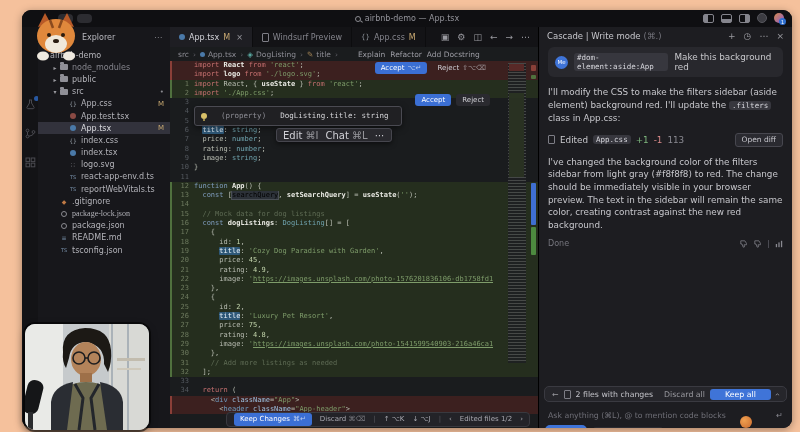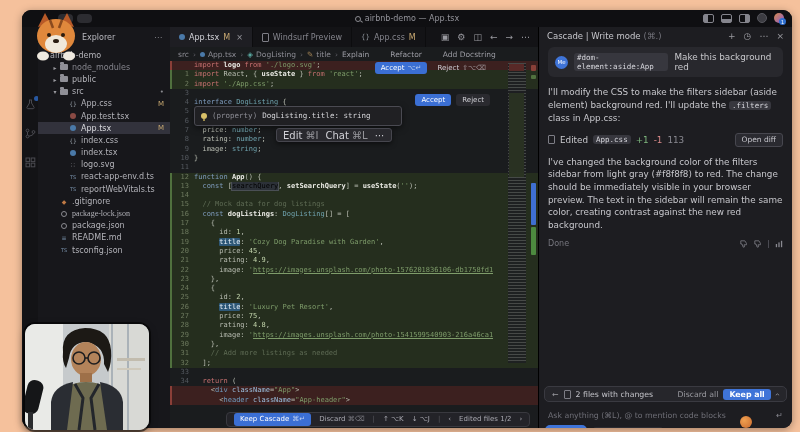--- a/index.html
+++ b/index.html
@@ -64,21 +64,21 @@
   .tab .m { color:#c9a972; } .tab .x { color:#9a9aa0; margin-left:2px; }
   .doc-ico { width:7px; height:9px; border:1px solid #7e7e86; border-radius:1px; }
   .braces { color:#8f959c; font-size:7px; }
   .tab-dot { width:6px; height:6px; border-radius:50%; background:#4a79a8; }
   .tab-tools { margin-left:auto; display:flex; align-items:center; gap:8px; padding-right:8px; color:#9a9aa0; font-size:9px; }
 
   .crumbs { height:14px; display:flex; align-items:center; gap:4px; padding:0 8px; font-size:7.5px;
             color:#8d8d95; background:#1a1c1e; white-space:nowrap; }
   .crumb { display:flex; align-items:center; gap:3px; }
   .crumb-sep { color:#62626a; }
-  .lens { display:flex; gap:21px; margin-left:0; color:#9d9da5; }
+  .lens { display:flex; gap:5px; margin-left:16px; color:#9d9da5; }
   .lens span { cursor:pointer; }
 
   
   .code { position:relative; flex:1; overflow:hidden; font-family:"DejaVu Sans Mono",monospace;
           font-size:7px; line-height:9.3px; }
   .row { display:flex; height:9.3px; position:relative; padding-right:44px; }
   .row.add { background:#252e1e; }
   .row.del { background:#3c201f; }
   .gut { flex:none; width:24px; text-align:right; padding-right:5px; color:#54595f; position:relative; }
   .row.add .gut { color:#6d7a5e; }
@@ -106,21 +106,21 @@
              z-index:5; font-family:"DejaVu Sans",sans-serif; font-size:7px; }
   .btn-blue { background:#3b6fd4; color:#fff; border-radius:3px; padding:1.5px 6px; display:flex; gap:3px; }
   .btn-ghost { color:#cfcfd5; display:flex; gap:3px; padding:1.5px 4px; }
   .key { opacity:.65; }
   .diffbar2 { position:absolute; top:33px; right:48px; display:flex; gap:5px; z-index:5;
               font-family:"DejaVu Sans",sans-serif; font-size:7px; }
   .btn-dark { background:#2a2a2f; color:#d0d0d6; border-radius:3px; padding:1.5px 6px; }
 
   .tooltip { position:absolute; left:24px; top:45px; width:208px; height:20px; z-index:6;
              background:#202023; border:1px solid #4a4a52; border-radius:3px;
-             display:flex; align-items:center; gap:5px; padding:0 6px;
+             display:flex; align-items:center; gap:14px; padding:0 6px;
              font-family:"DejaVu Sans Mono",monospace; font-size:7.5px; color:#d6d6da;
              box-shadow:0 2px 6px rgba(0,0,0,.5); }
   .bulb { width:6px; height:6px; border-radius:50%; background:#d8c068; position:relative; flex:none; }
   .bulb::after { content:""; position:absolute; left:2px; bottom:-2px; width:2px; height:2px; background:#9a8a4a; }
   .tt-dim { color:#8d8d95; }
 
   .hoverbar { position:absolute; left:106px; top:67px; z-index:6; background:#29292e;
               border:1px solid #46464e; border-radius:3px; display:flex; align-items:center;
               gap:7px; padding:1.5px 6px; font-size:10px; color:#d0d0d6;
               font-family:"DejaVu Sans",sans-serif; box-shadow:0 2px 5px rgba(0,0,0,.5); }
@@ -151,21 +151,21 @@
   .opendiff { margin-left:auto; background:#2a2a30; border:1px solid #47474f; border-radius:3px;
               padding:1.5px 6px; font-size:7.5px; color:#c8c8ce; }
   .done-row { margin-top:8px; display:flex; align-items:center; color:#76767e; font-size:8px; }
   .fb { margin-left:auto; display:flex; gap:6px; align-items:center; color:#8a8a92; }
   .fb svg { display:block; }
   .vdiv { width:1px; height:8px; background:#4a4a52; }
 
   .cs-files { position:absolute; left:5px; right:5px; bottom:26px; height:16px; background:#26262b;
               border:1px solid #3a3a41; border-radius:5px; display:flex; align-items:center;
               gap:5px; padding:0 7px; font-size:7.8px; color:#c2c2c8; }
-  .keepall { background:#3f74d8; color:#fff; border-radius:3px; padding:1px 6px;font-weight:bold; }
+  .keepall { background:#3f74d8; color:#fff; border-radius:3px; padding:1px 15px; }
   .discall { color:#9a9aa0; margin-left:auto; }
   .chev-up { color:#9a9aa0; display:inline-block; transform:rotate(-90deg); font-size:8px; }
   .cs-input { position:absolute; left:0; right:0; bottom:5px; height:16px; display:flex;
               align-items:center; padding:0 9px; }
   .cs-input input { flex:1; background:transparent; border:none; outline:none; color:#8a8a92;
                     font-size:7.8px; font-family:"DejaVu Sans",sans-serif; }
   .cs-input input::placeholder { color:#6e6e76; }
   .ret { color:#8a8a92; font-size:8px; }
   .cs-partial { position:absolute; left:6px; right:6px; bottom:-9px; height:14px; display:flex;
                 align-items:center; gap:6px; }
@@ -429,35 +429,39 @@
         <div class="minimap"></div>
         <div class="ruler">
           <i style="top:4px;height:6px;background:#8a4038"></i>
           <i style="top:14px;height:4px;background:#50713e"></i>
           <i style="top:122px;height:42px;background:#3f6fd0"></i>
           <i style="top:166px;height:28px;background:#4d8a3f"></i>
         </div>
 
         <div class="ed-bottom">
           <span class="btn-blue">
-            <span>Keep Cascade</span>
+            <span>Keep Changes</span>
             <span class="key">⌘↵</span>
           </span>
           <span>
             <span>Discard</span>
             <span class="key">⌘⌫</span>
           </span>
           <span class="sep">|</span>
           <span>↑ ⌥K</span>
           <span>↓ ⌥J</span>
           <span class="sep">|</span>
           <span>‹</span>
           <span>Edited files 1/2</span>
           <span>›</span>
         </div>
+      <div class="row del">
+            <span class="gut"></span>
+            <span class="txt"><span class="c-kw">import </span><span class="c-b">React </span><span class="c-kw">from </span><span class="c-st">'react'</span><span class="c-pl">;</span></span>
+          </div>
           <div class="row del">
             <span class="gut"></span>
             <span class="txt"><span class="c-kw">import </span><span class="c-b">logo </span><span class="c-kw">from </span><span class="c-st">'./logo.svg'</span><span class="c-pl">;</span></span>
           </div>
           <div class="row add">
             <span class="gut">1</span>
             <span class="txt"><span class="c-kw">import </span><span class="c-pl">React, { </span><span class="c-b">useState</span><span class="c-pl"> } </span><span class="c-kw">from </span><span class="c-st">'react'</span><span class="c-pl">;</span></span>
           </div>
           <div class="row add">
             <span class="gut">2</span>

